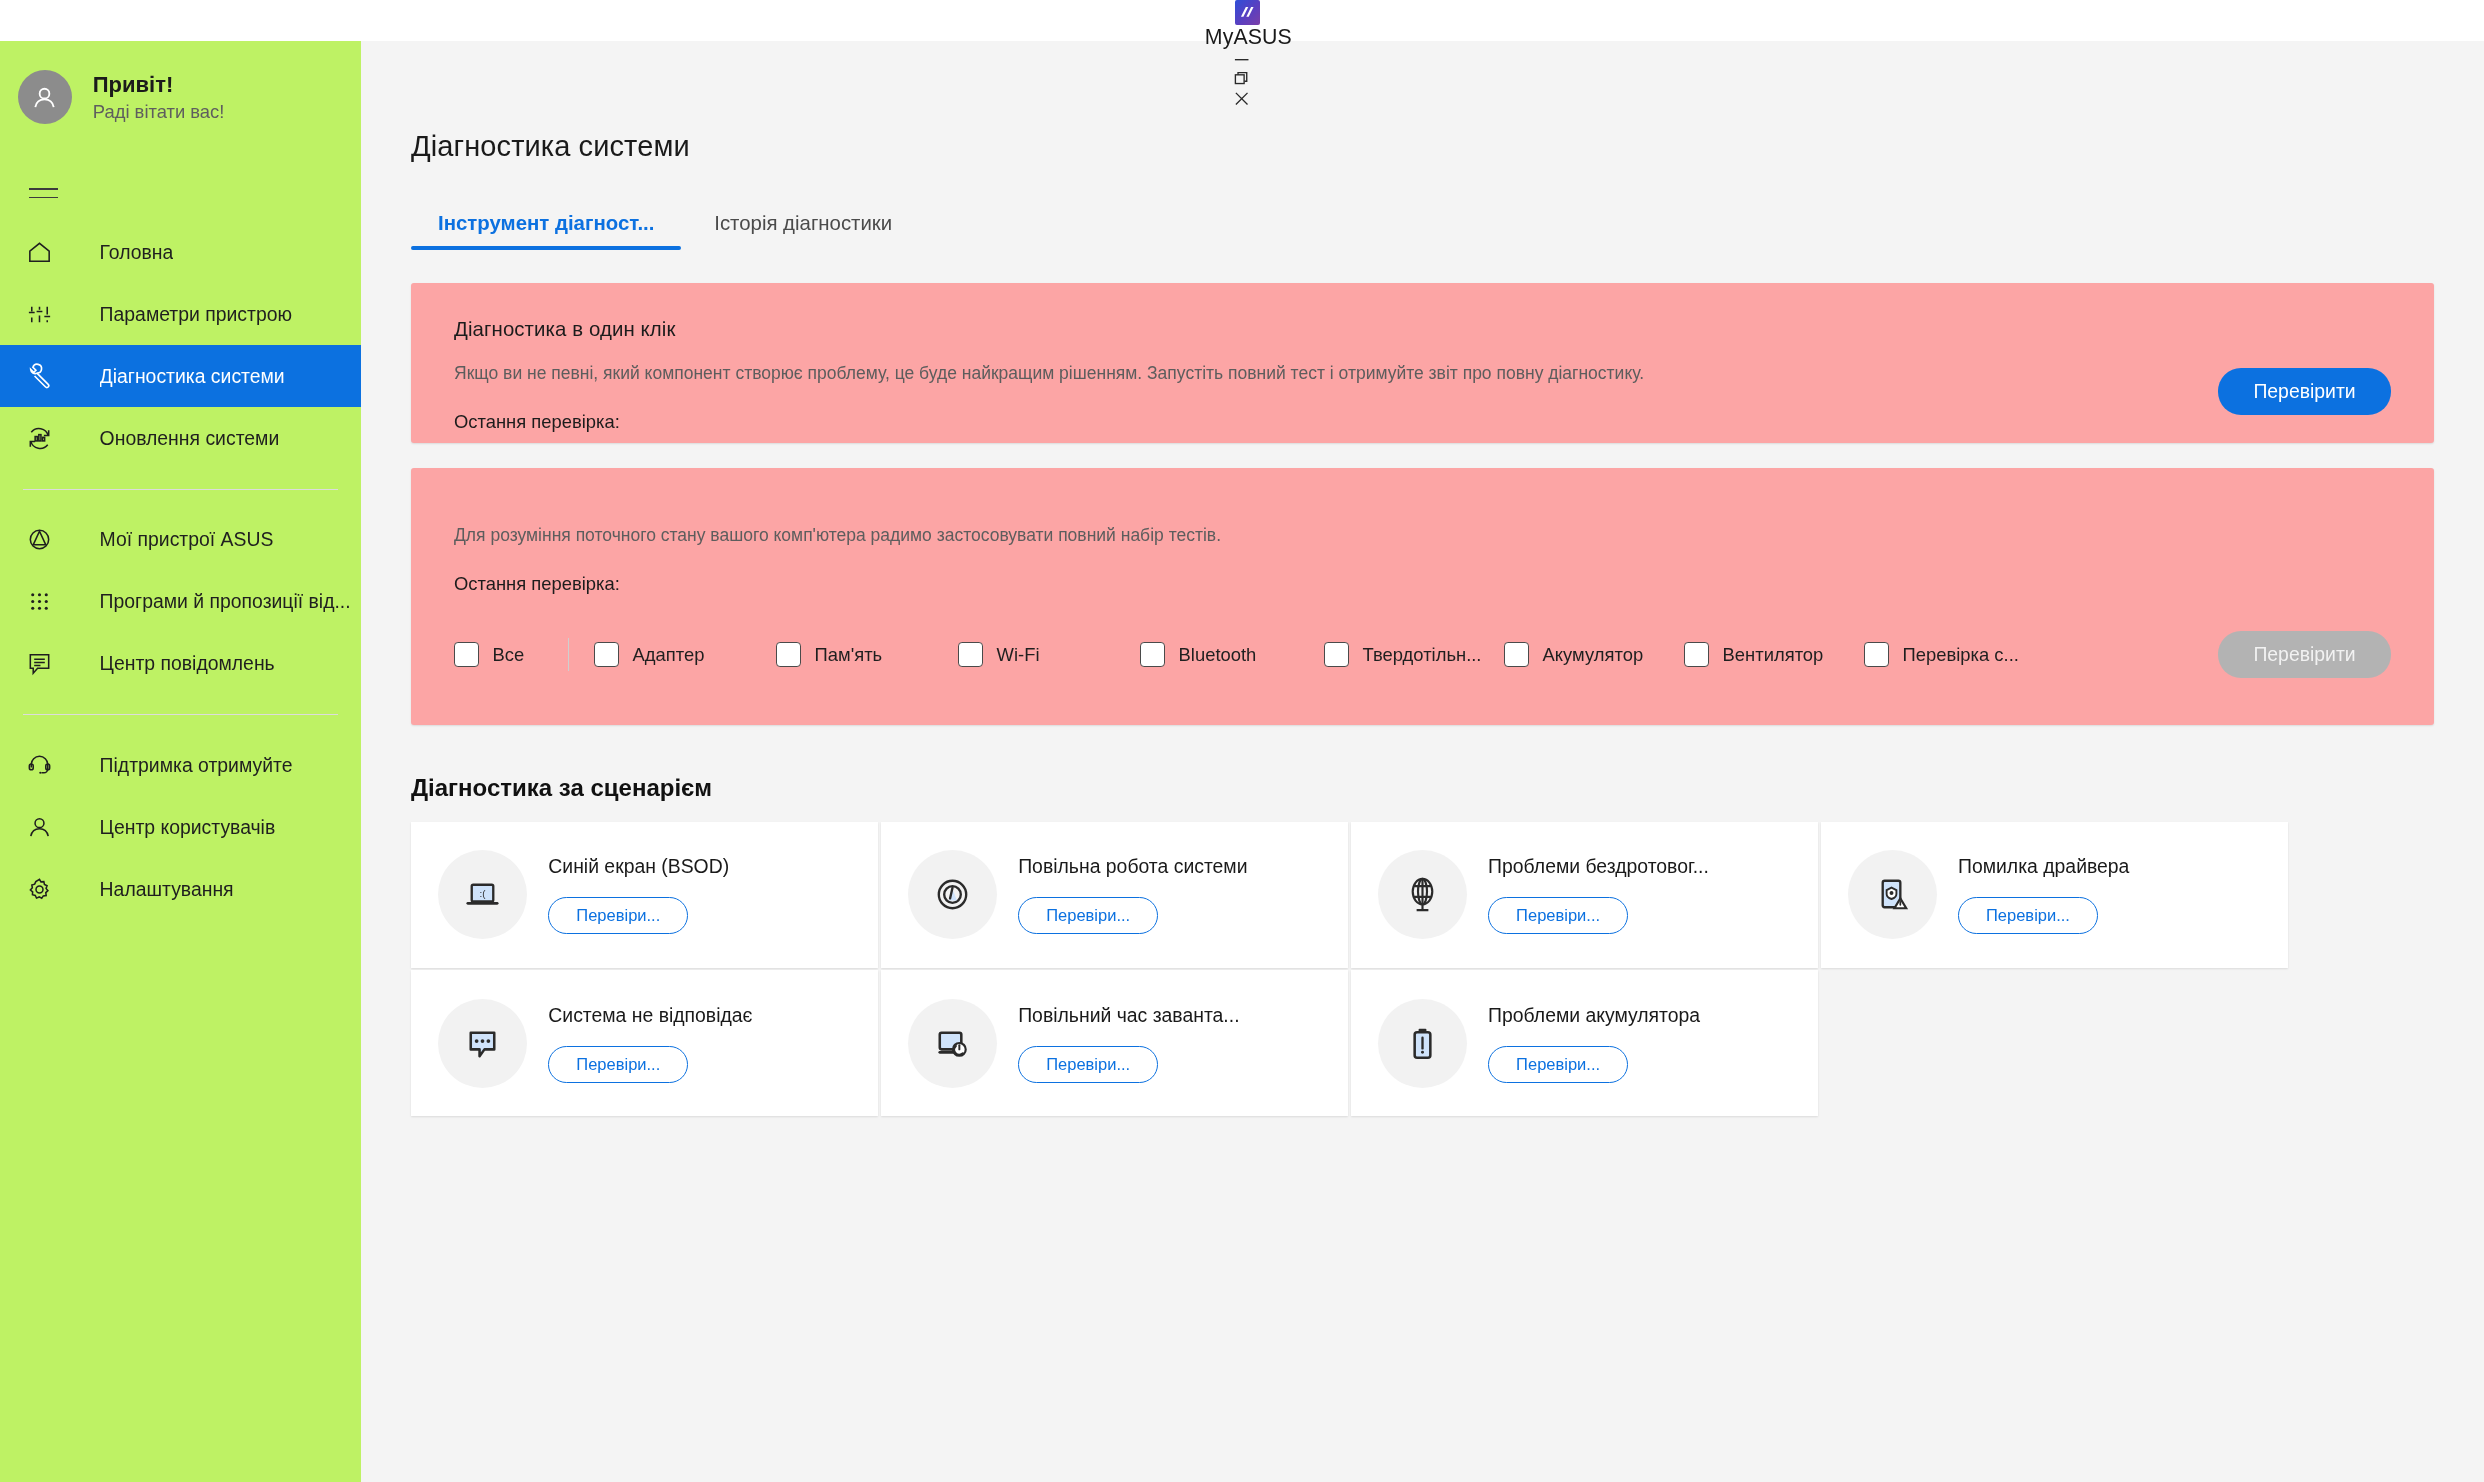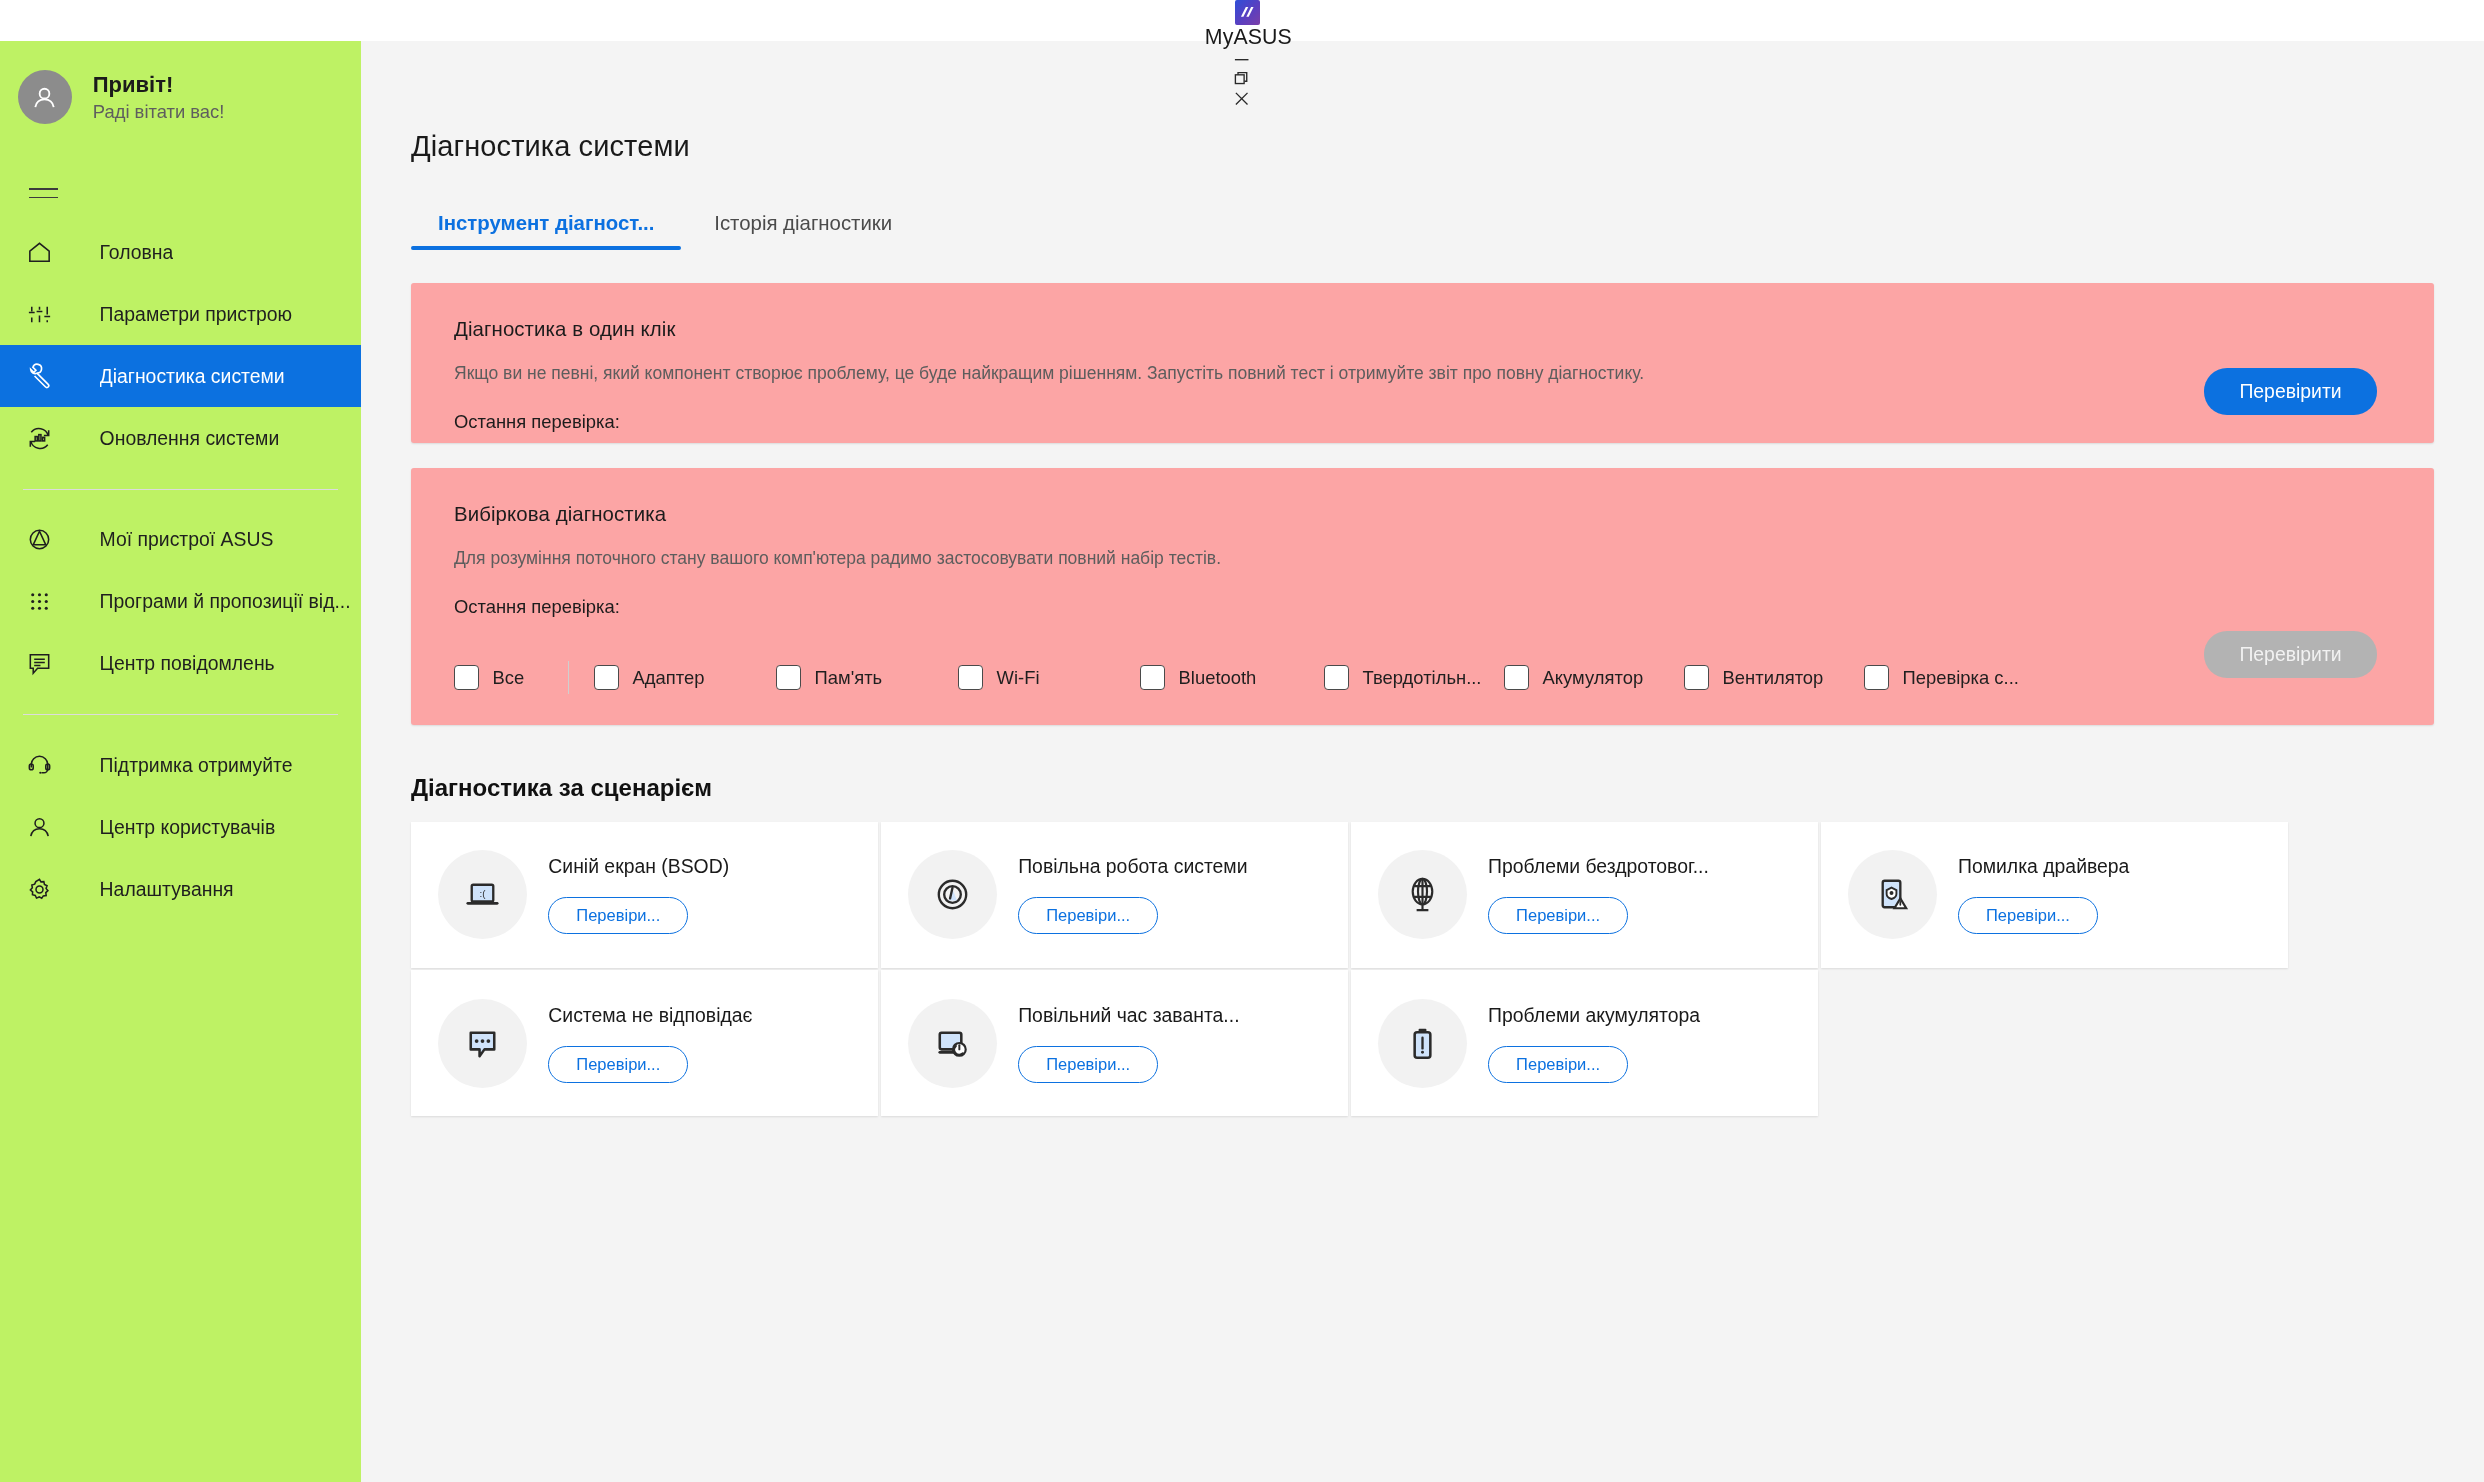--- a/index.html
+++ b/index.html
@@ -163,21 +163,21 @@
   }
   .card-desc {
     font-size: 17.5px; color: #5d5d5d; margin-top: 21.3px; line-height: 1.35;
   }
   .card-last {
     font-size: 18.4px; color: #1c1c1c; margin-top: 25px;
   }
 
   .btn-primary {
     position: absolute;
-    right: 57px;
+    right: 43px;
     width: 173px; height: 47px;
     border-radius: 23px;
     background: #0c71e0;
     color: #ffffff;
     font-size: 19.4px;
     display: flex; align-items: center; justify-content: center;
     border: none;
     font-family: inherit;
   }
   .btn-primary.disabled {
@@ -436,21 +436,20 @@
     </div>
 
     <div class="card one-click">
       <div class="card-h">Діагностика в один клік</div>
       <div class="card-desc">Якщо ви не певні, який компонент створює проблему, це буде найкращим рішенням. Запустіть повний тест і отримуйте звіт про повну діагностику.</div>
       <div class="card-last">Остання перевірка:</div>
       <button class="btn-primary">Перевірити</button>
     </div>
 
     <div class="card selective">
-      <div class="card-h">Вибіркова діагностика</div>
       <div class="card-desc">Для розуміння поточного стану вашого комп'ютера радимо застосовувати повний набір тестів.</div>
       <div class="card-last">Остання перевірка:</div>
 
       <div class="chk-row">
         <div class="chk" style="width:89px">
           <span class="chk-box"></span>
           <span>Все</span>
         </div>
         <div class="chk-div"></div>
         <div class="chk" style="width:182px">

